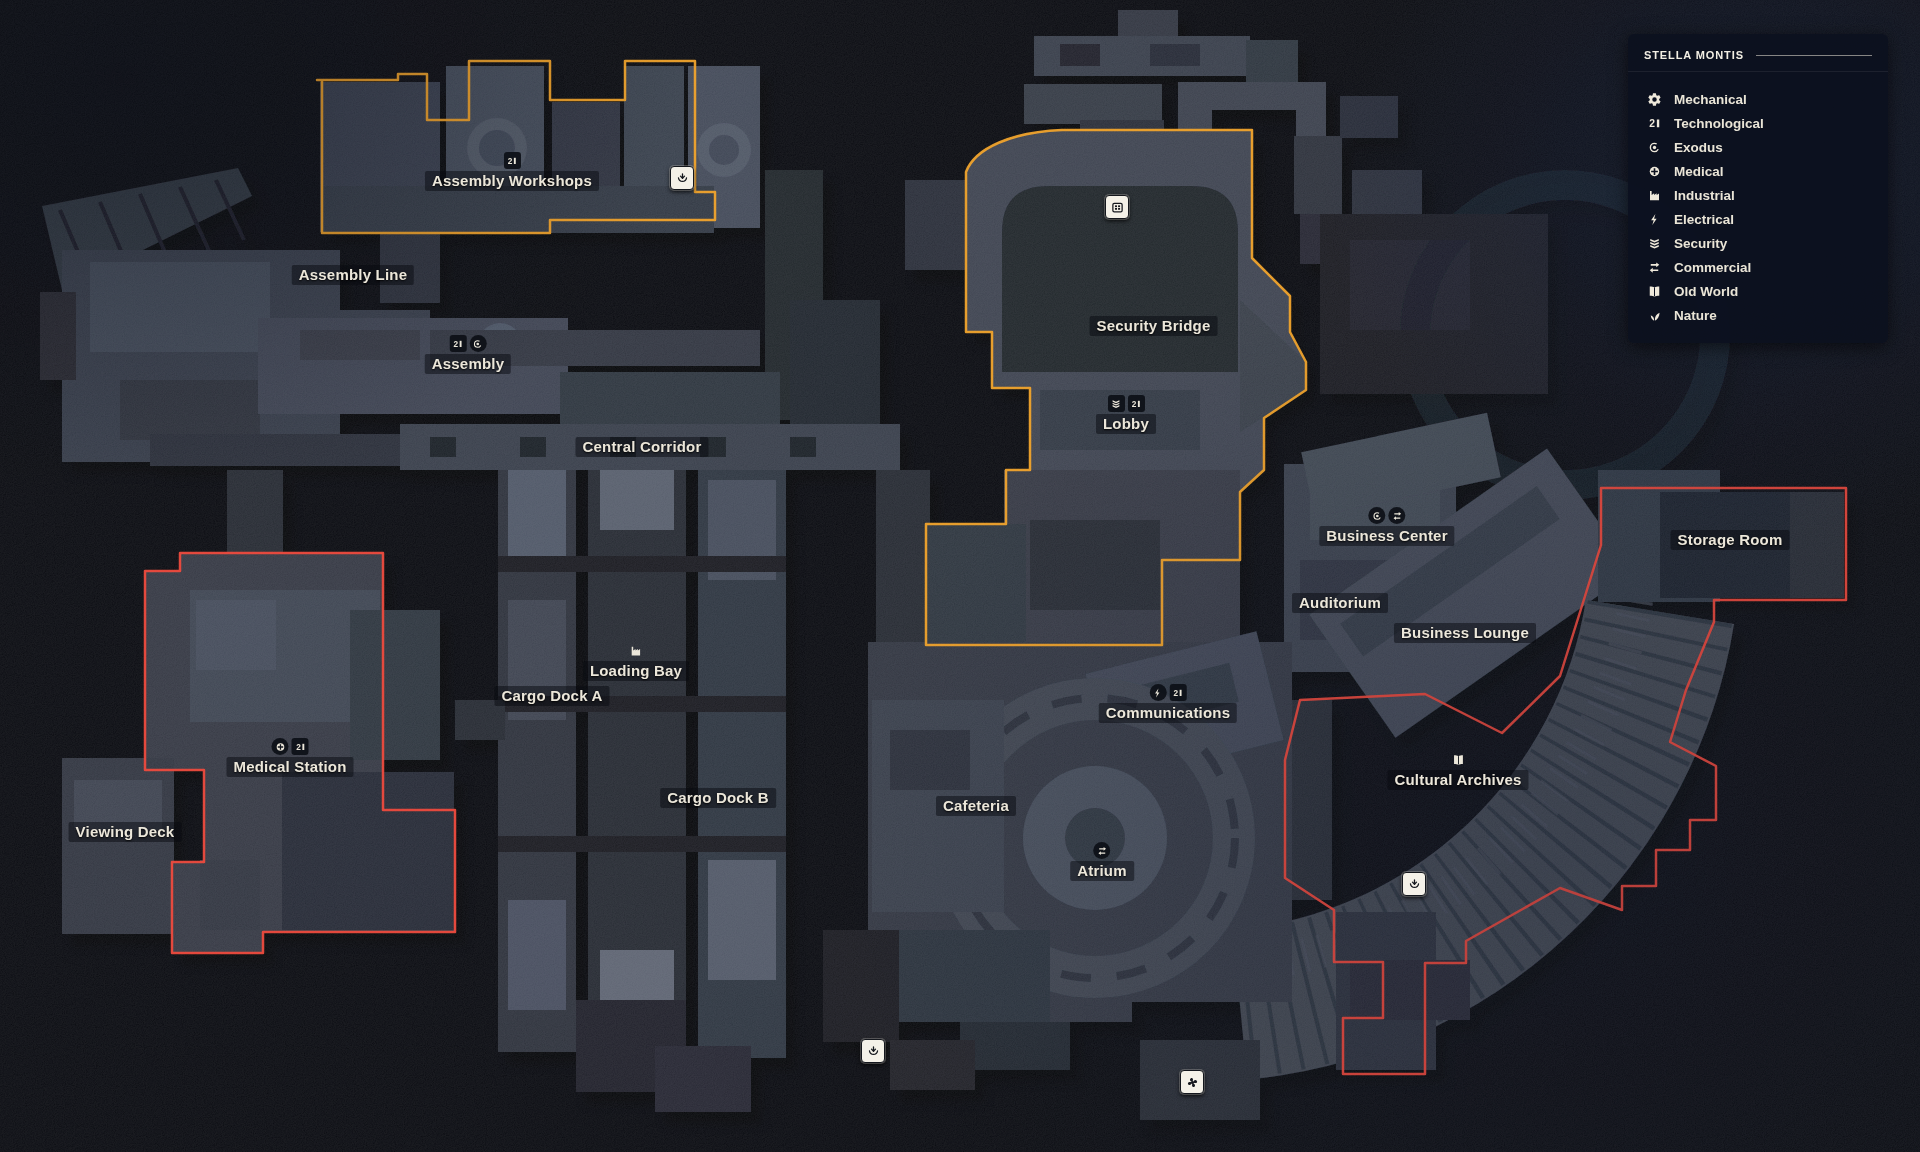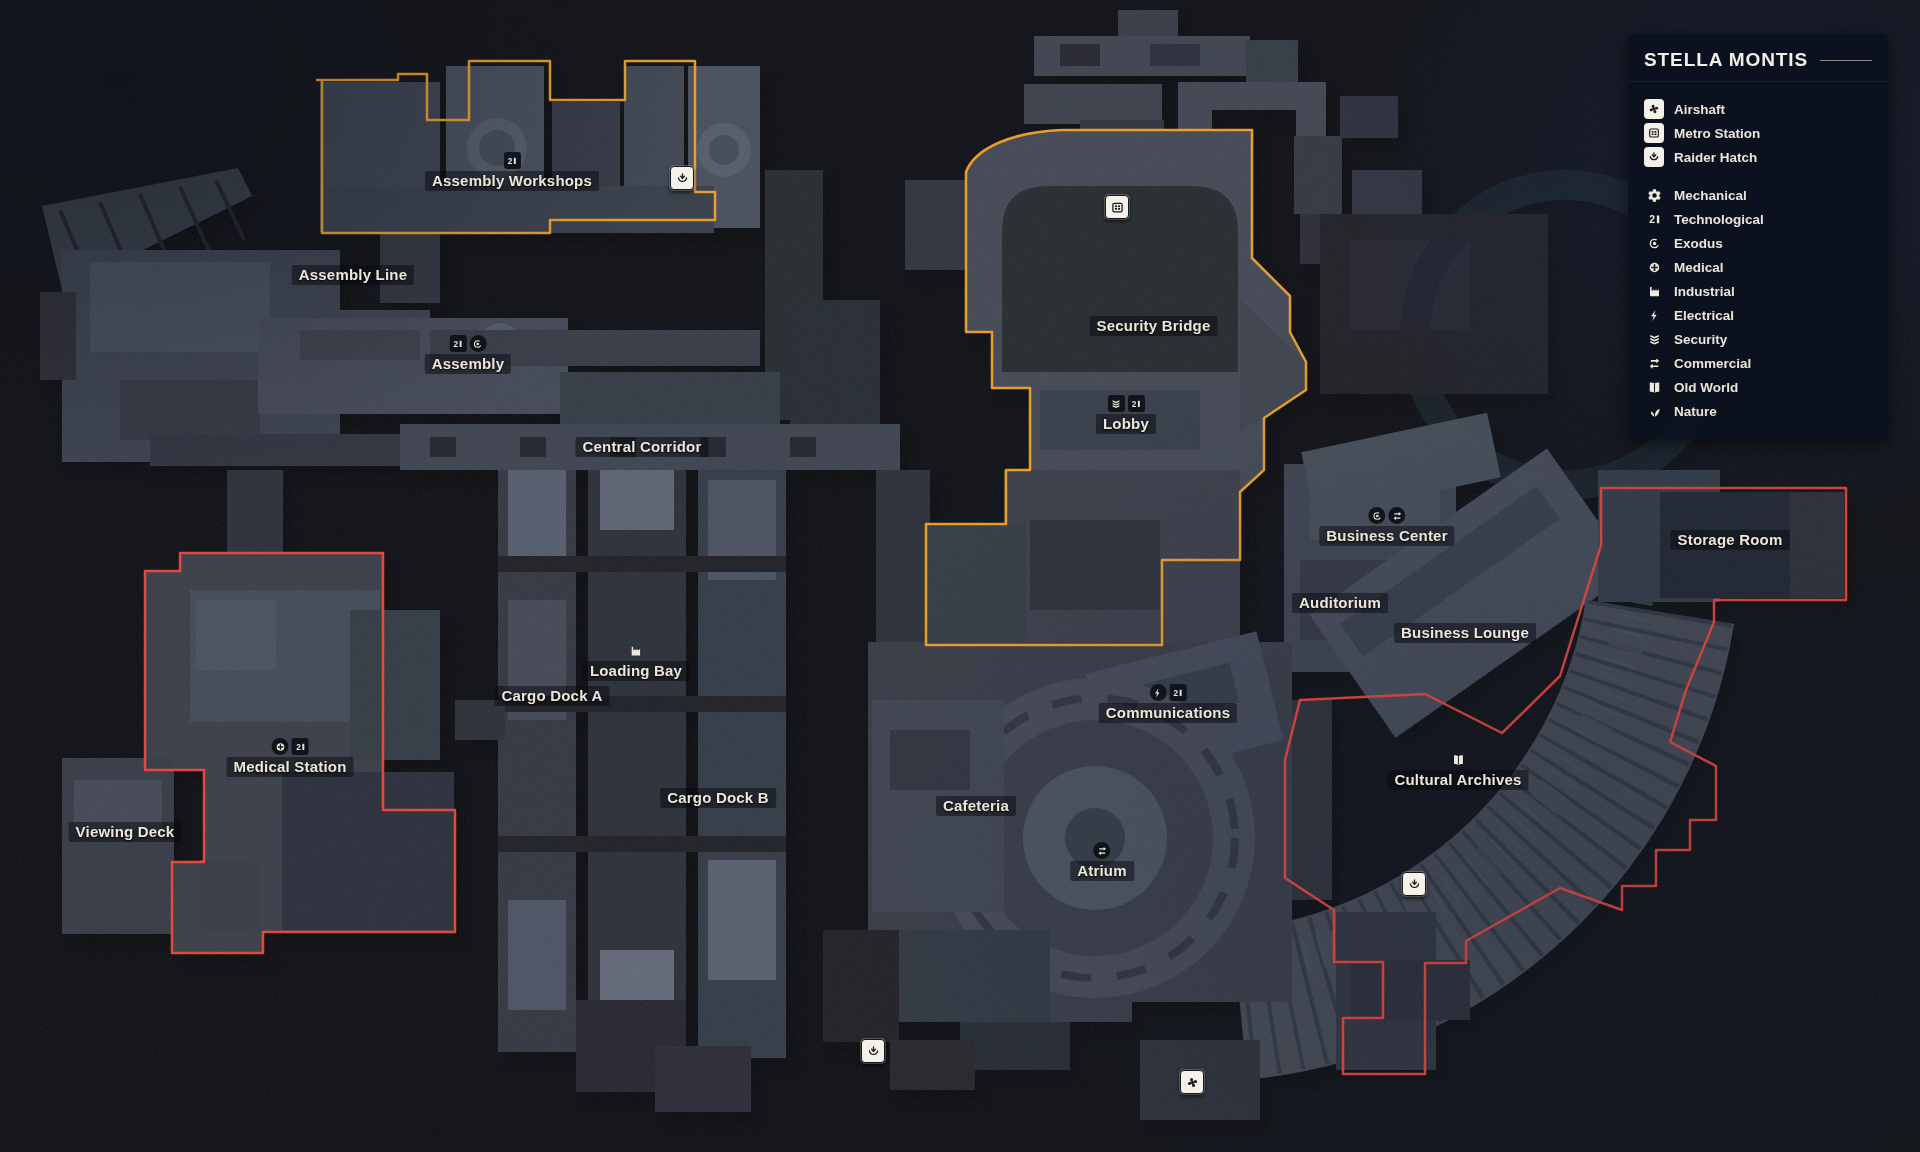--- a/index.html
+++ b/index.html
@@ -28,21 +28,21 @@
   
   .map-marker{position:absolute;transform:translate(-50%,-50%);width:22px;height:22px;border-radius:4px;
     background:#f4f1e8;border:1px solid #14171d;box-shadow:0 0 0 1px rgba(244,241,232,.25),0 2px 4px rgba(0,0,0,.8);
     display:flex;align-items:center;justify-content:center;color:#14171d;--chip:#f4f1e8;}
   .map-marker svg{width:15px;height:15px;}
 
   
   .panel{position:absolute;left:1628px;top:34px;width:260px;background:rgba(12,17,31,.94);border-radius:6px;
     padding-bottom:16px;box-shadow:0 4px 18px rgba(0,0,0,.55);}
   .panel-title-row{display:flex;align-items:center;gap:12px;padding:15px 16px 10px;}
-  .panel-title{font-size:19px;font-weight:800;letter-spacing:.9px;color:#f3efe4;}
+  .panel-title{font-size:11px;font-weight:800;letter-spacing:.9px;color:#f3efe4;}
   .panel-rule{flex:1;height:1px;background:rgba(236,231,216,.55);}
   .panel-divider{height:1px;background:rgba(255,255,255,.07);margin-bottom:15px;}
   .legend-list{list-style:none;margin:0;padding:0 16px;}
   .legend-list li{display:flex;align-items:center;gap:10px;height:24px;color:#eae5d7;font-size:13.5px;font-weight:600;}
   .legend-districts{margin-top:14px;}
   .lg-badge{width:20px;height:20px;border-radius:4px;background:#f4f1e8;color:#14171d;--chip:#f4f1e8;
     display:flex;align-items:center;justify-content:center;flex:none;}
   .lg-badge svg{width:14px;height:14px;}
   .lg-glyph{width:20px;height:20px;display:flex;align-items:center;justify-content:center;color:#efe9db;--chip:#0c111f;flex:none;}
   .lg-glyph svg{width:15px;height:15px;}
@@ -440,46 +440,20 @@
         </svg>
       </div>
     </div>
 
 <div class="panel">
   <div class="panel-title-row">
     <span class="panel-title">STELLA MONTIS</span>
     <span class="panel-rule"></span>
   </div>
   <div class="panel-divider"></div>
-  <ul class="legend-list legend-special" id="legend-special">
-        <li>
-          <span class="lg-badge">
-            <svg viewBox="0 0 24 24">
-              <use href="#i-airshaft"></use>
-            </svg>
-          </span>
-          <span>Airshaft</span>
-        </li>
-        <li>
-          <span class="lg-badge">
-            <svg viewBox="0 0 24 24">
-              <use href="#i-metro-station"></use>
-            </svg>
-          </span>
-          <span>Metro Station</span>
-        </li>
-        <li>
-          <span class="lg-badge">
-            <svg viewBox="0 0 24 24">
-              <use href="#i-raider-hatch"></use>
-            </svg>
-          </span>
-          <span>Raider Hatch</span>
-        </li>
-      </ul>
   <ul class="legend-list legend-districts" id="legend-districts">
         <li>
           <span class="lg-glyph">
             <svg viewBox="0 0 24 24">
               <use href="#i-mechanical"></use>
             </svg>
           </span>
           <span>Mechanical</span>
         </li>
         <li>

